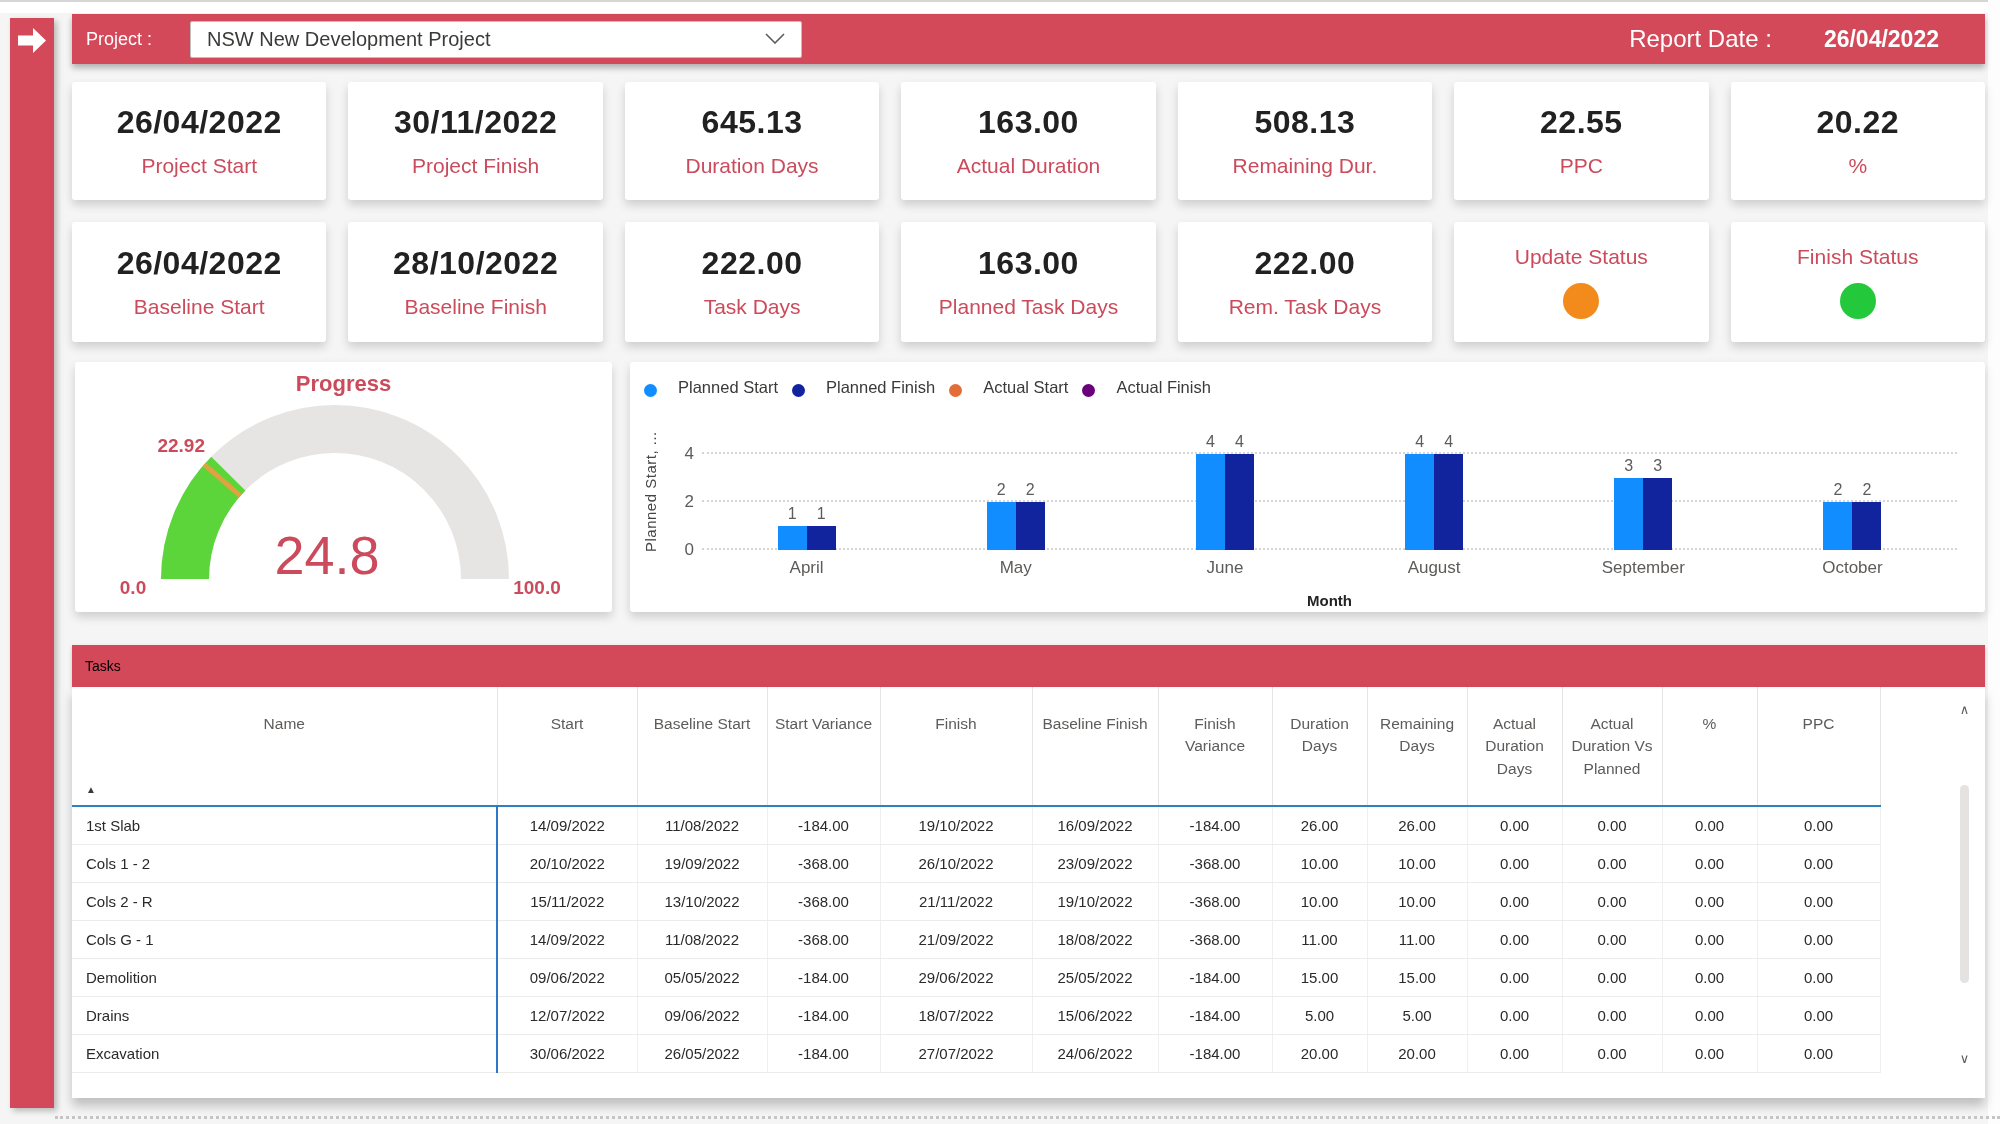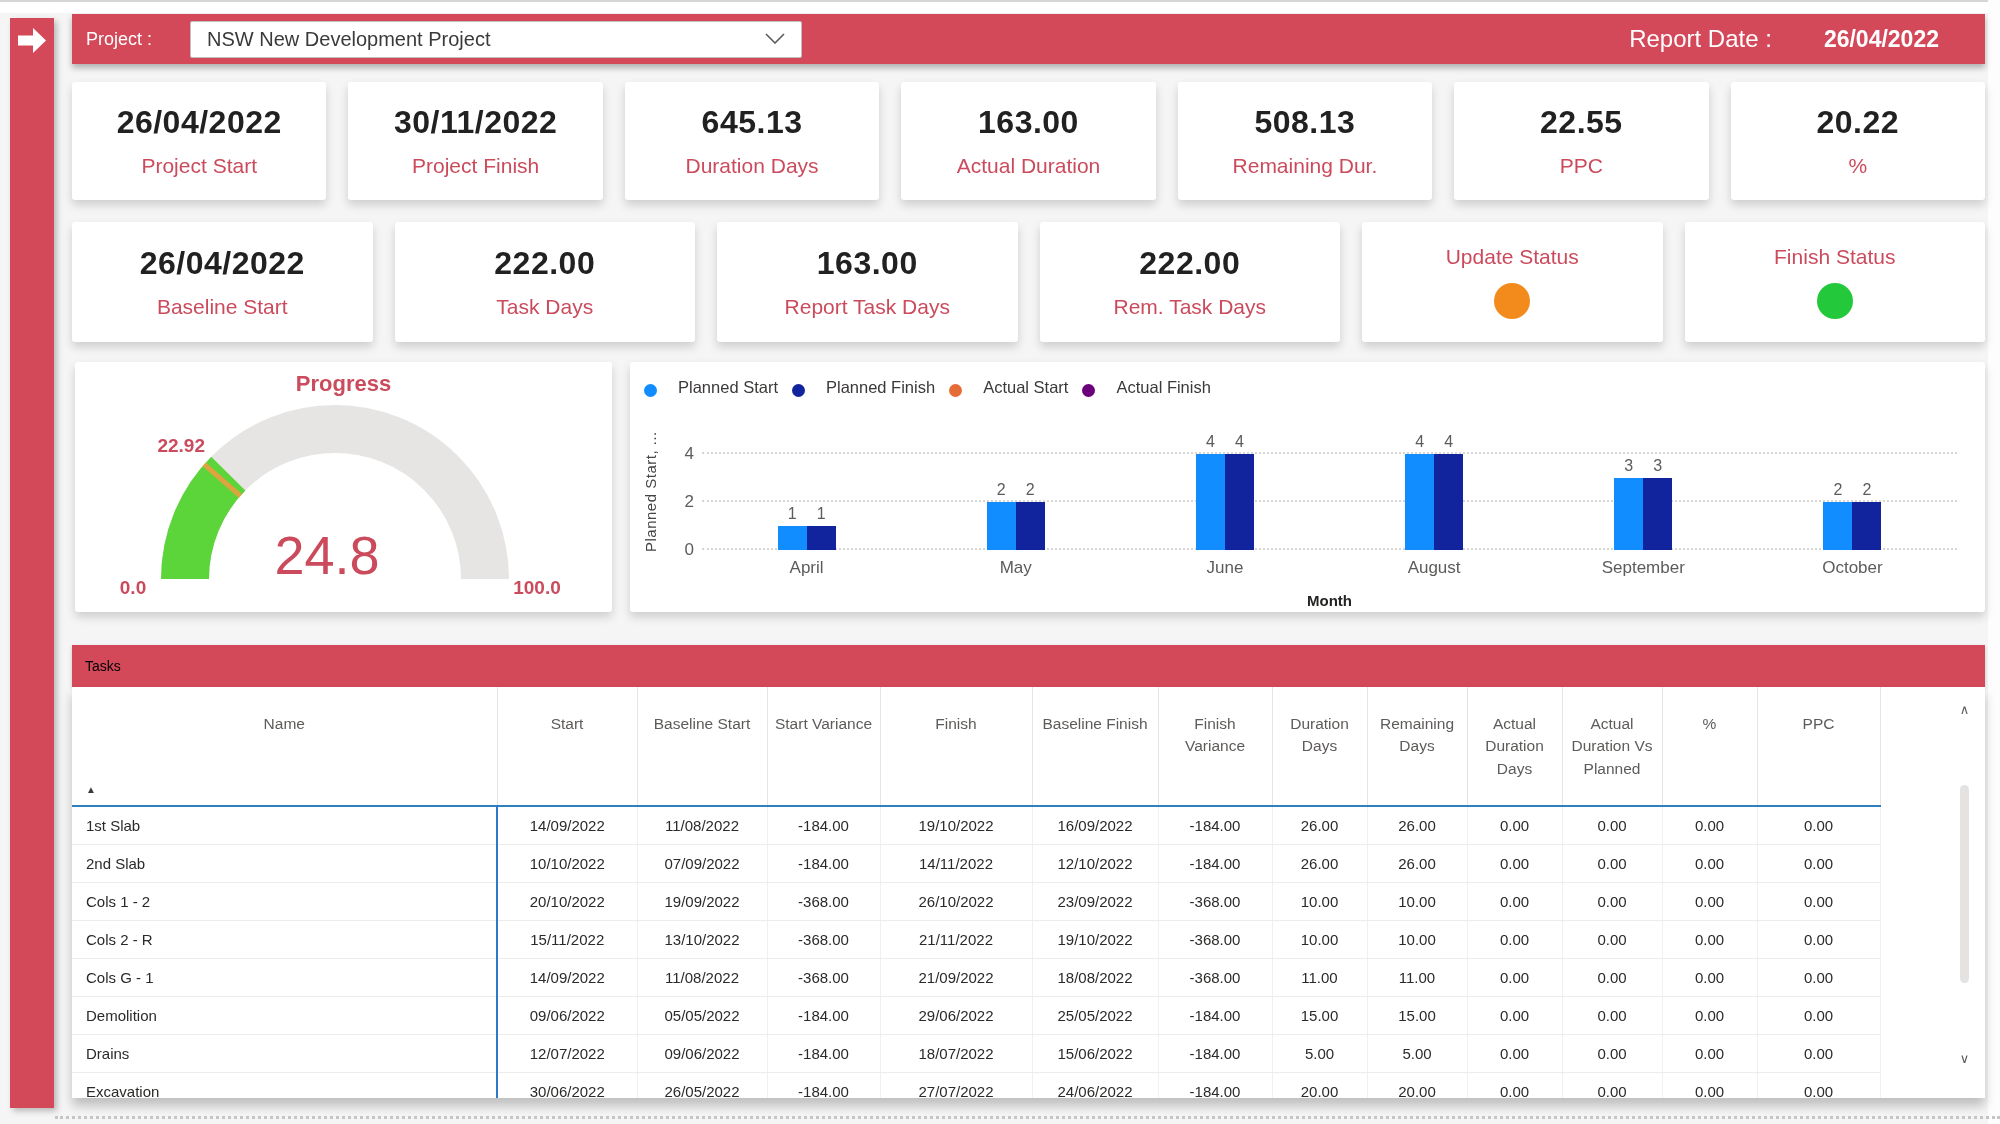--- a/index.html
+++ b/index.html
@@ -142,26 +142,30 @@
       <div class="kpi-value">20.22</div>
       <div class="kpi-label">%</div>
     </div>
   </div>
 <div class="kpi-row" id="kpiRow2">
     <div class="card kpi">
       <div class="kpi-value">26/04/2022</div>
       <div class="kpi-label">Baseline Start</div>
     </div>
     <div class="card kpi">
+      <div class="kpi-value">28/10/2022</div>
+      <div class="kpi-label">Baseline Finish</div>
+    </div>
+    <div class="card kpi">
       <div class="kpi-value">222.00</div>
       <div class="kpi-label">Task Days</div>
     </div>
     <div class="card kpi">
       <div class="kpi-value">163.00</div>
-      <div class="kpi-label">Report Task Days</div>
+      <div class="kpi-label">Planned Task Days</div>
     </div>
     <div class="card kpi">
       <div class="kpi-value">222.00</div>
       <div class="kpi-label">Rem. Task Days</div>
     </div>
     <div class="card status">
       <div class="status-label">Update Status</div>
       <div class="dot" style="background: rgb(242, 138, 28);"></div>
     </div>
     <div class="card status">
@@ -342,35 +346,20 @@
           <td>16/09/2022</td>
           <td>-184.00</td>
           <td>26.00</td>
           <td>26.00</td>
           <td>0.00</td>
           <td>0.00</td>
           <td>0.00</td>
           <td>0.00</td>
         </tr>
         <tr>
-          <td class="name-cell">2nd Slab</td>
-          <td>10/10/2022</td>
-          <td>07/09/2022</td>
-          <td>-184.00</td>
-          <td>14/11/2022</td>
-          <td>12/10/2022</td>
-          <td>-184.00</td>
-          <td>26.00</td>
-          <td>26.00</td>
-          <td>0.00</td>
-          <td>0.00</td>
-          <td>0.00</td>
-          <td>0.00</td>
-        </tr>
-        <tr>
           <td class="name-cell">Cols 1 - 2</td>
           <td>20/10/2022</td>
           <td>19/09/2022</td>
           <td>-368.00</td>
           <td>26/10/2022</td>
           <td>23/09/2022</td>
           <td>-368.00</td>
           <td>10.00</td>
           <td>10.00</td>
           <td>0.00</td>

